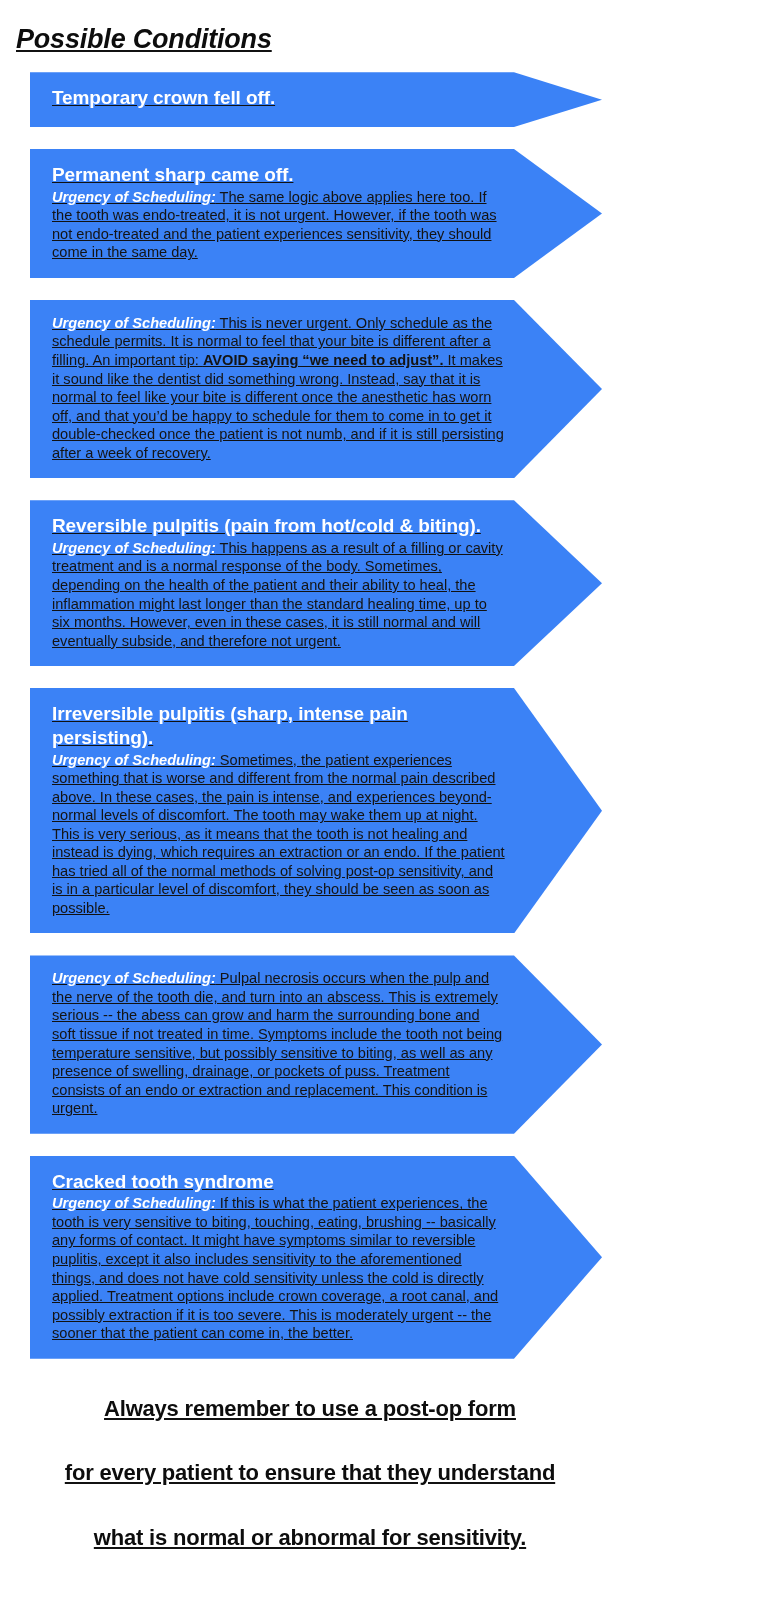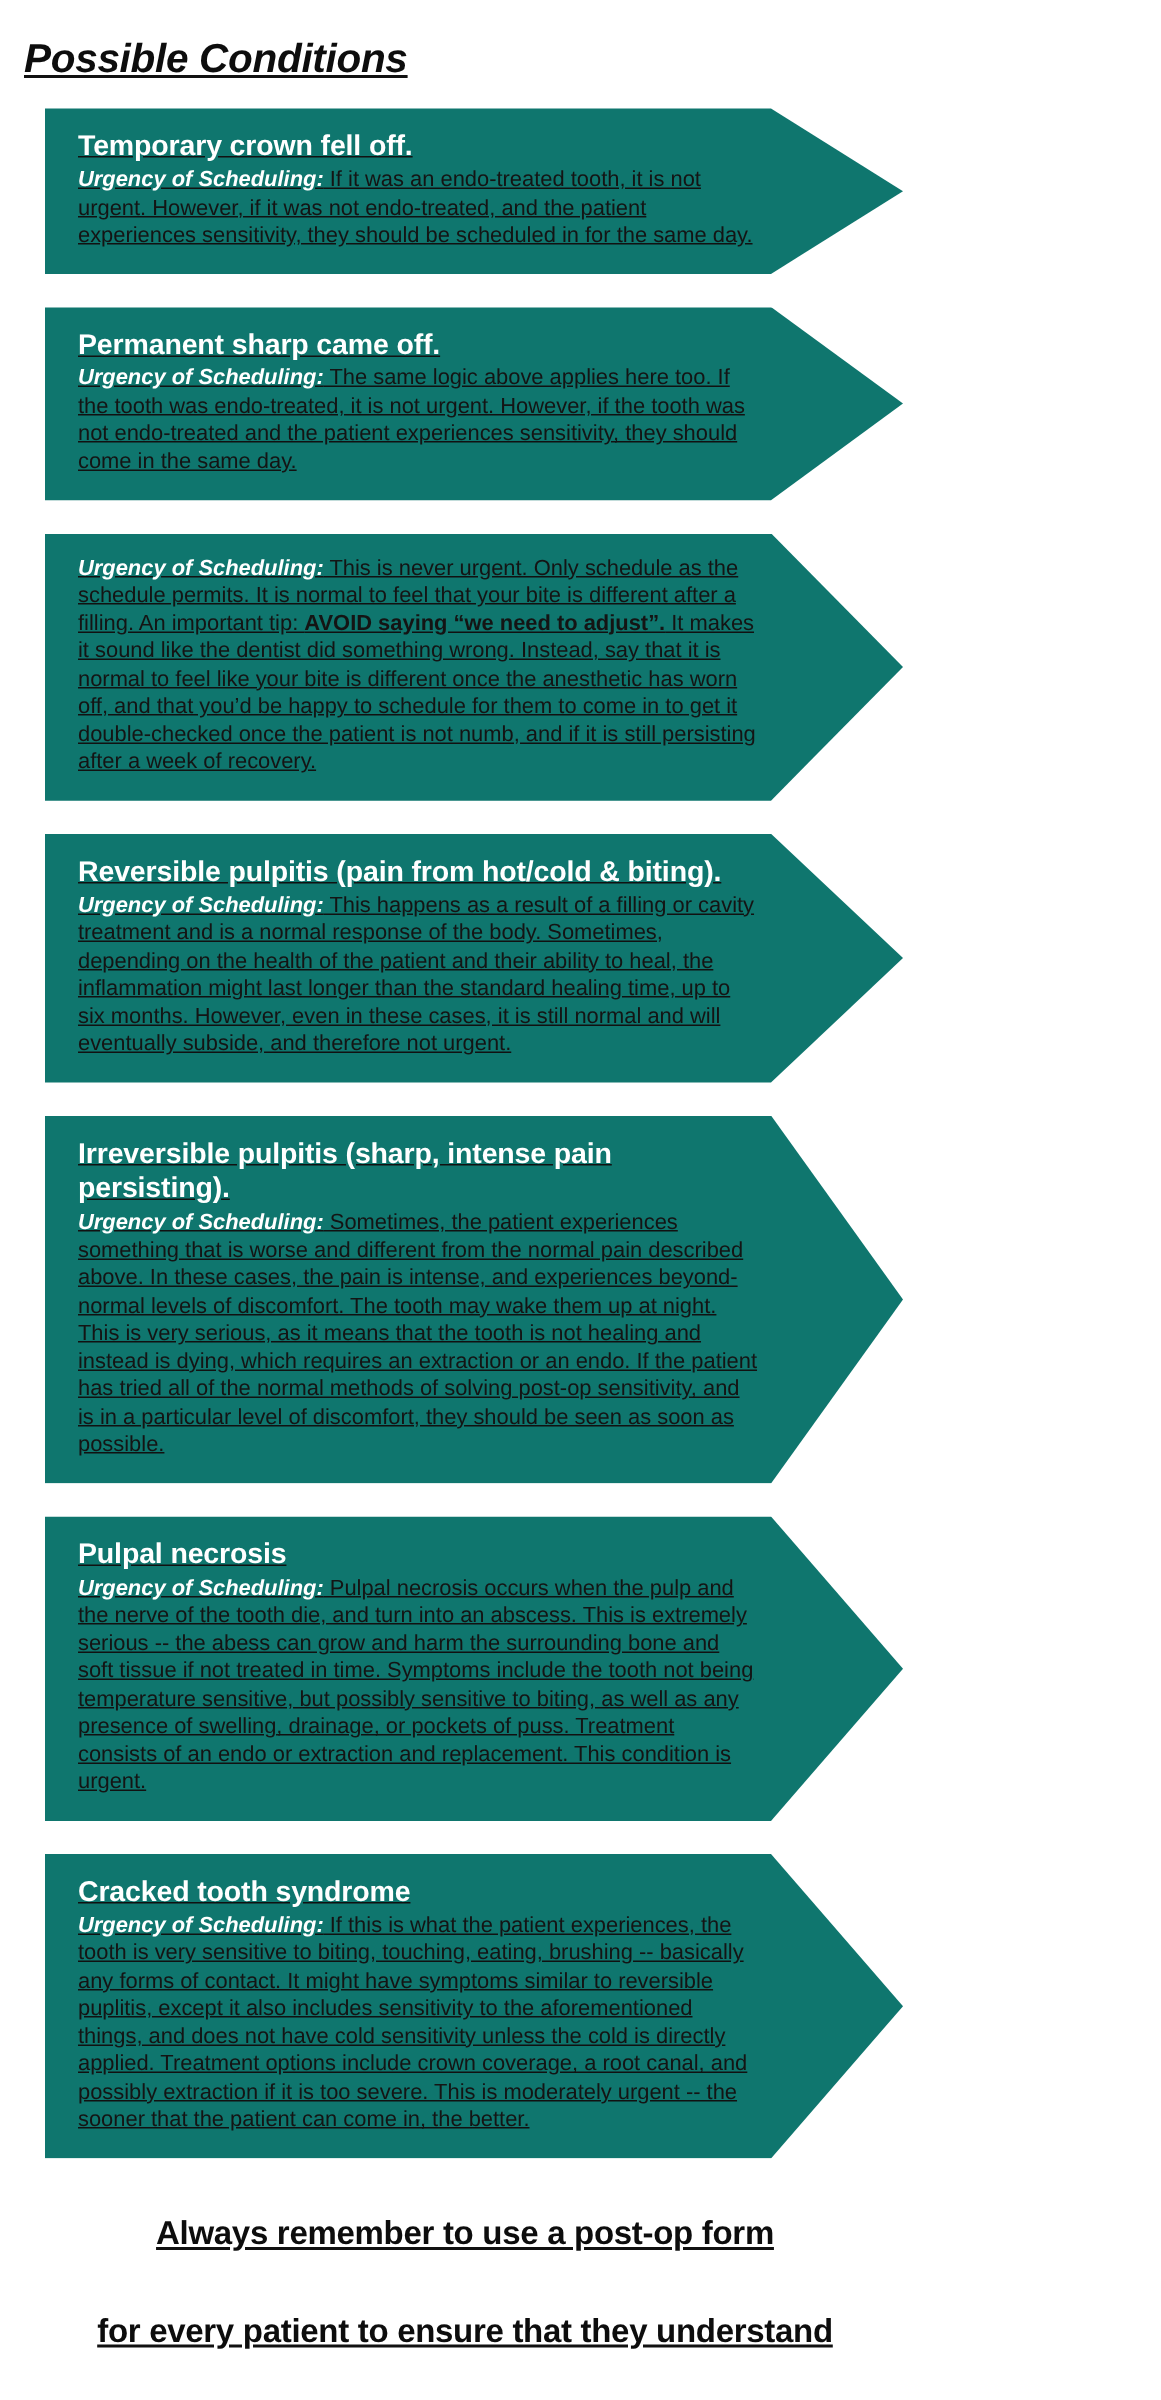--- a/index.html
+++ b/index.html
@@ -40,21 +40,21 @@
     flex-direction: column;
     gap: 22px;
   }
   .card-row {
     position: relative;
     padding-left: 30px;
     padding-right: 18px;
   }
   .arrow {
     position: relative;
-    background: #0f766e;
+    background: #3b82f6;
     color: #ffffff;
     box-sizing: border-box;
     padding: 14px 96px 16px 22px;
     -webkit-clip-path: polygon(0 0, calc(100% - 88px) 0, 100% 50%, calc(100% - 88px) 100%, 0 100%);
     clip-path: polygon(0 0, calc(100% - 88px) 0, 100% 50%, calc(100% - 88px) 100%, 0 100%);
   }
   .card-title {
     font-size: 19px;
     font-weight: bold;
     line-height: 1.25;
@@ -99,21 +99,20 @@
 
   <div class="title-block">
     <div class="title-line">Possible Conditions</div>
   </div>
 
   <div class="cards">
 
     <div class="card-row">
       <div class="arrow">
         <div class="card-title">Temporary crown fell off.</div>
-        <p class="card-body"><span class="urgency">Urgency of Scheduling:</span><span> If it was an endo-treated tooth, it is not urgent. However, if it was not endo-treated, and the patient experiences sensitivity, they should be scheduled in for the same day.</span></p>
       </div>
     </div>
 
     <div class="card-row">
       <div class="arrow">
         <div class="card-title">Permanent sharp came off.</div>
         <p class="card-body"><span class="urgency">Urgency of Scheduling:</span><span> The same logic above applies here too. If the tooth was endo-treated, it is not urgent. However, if the tooth was not endo-treated and the patient experiences sensitivity, they should come in the same day.</span></p>
       </div>
     </div>
 
@@ -132,21 +131,20 @@
 
     <div class="card-row">
       <div class="arrow">
         <div class="card-title">Irreversible pulpitis (sharp, intense pain persisting).</div>
         <p class="card-body"><span class="urgency">Urgency of Scheduling:</span><span> Sometimes, the patient experiences something that is worse and different from the normal pain described above. In these cases, the pain is intense, and experiences beyond-normal levels of discomfort. The tooth may wake them up at night. This is very serious, as it means that the tooth is not healing and instead is dying, which requires an extraction or an endo. If the patient has tried all of the normal methods of solving post-op sensitivity, and is in a particular level of discomfort, they should be seen as soon as possible.</span></p>
       </div>
     </div>
 
     <div class="card-row">
       <div class="arrow">
-        <div class="card-title">Pulpal necrosis</div>
         <p class="card-body"><span class="urgency">Urgency of Scheduling:</span><span> Pulpal necrosis occurs when the pulp and the nerve of the tooth die, and turn into an abscess. This is extremely serious -- the abess can grow and harm the surrounding bone and soft tissue if not treated in time. Symptoms include the tooth not being temperature sensitive, but possibly sensitive to biting, as well as any presence of swelling, drainage, or pockets of puss. Treatment consists of an endo or extraction and replacement. This condition is urgent.</span></p>
       </div>
     </div>
 
     <div class="card-row">
       <div class="arrow">
         <div class="card-title">Cracked tooth syndrome</div>
         <p class="card-body"><span class="urgency">Urgency of Scheduling:</span><span> If this is what the patient experiences, the tooth is very sensitive to biting, touching, eating, brushing -- basically any forms of contact. It might have symptoms similar to reversible puplitis, except it also includes sensitivity to the aforementioned things, and does not have cold sensitivity unless the cold is directly applied. Treatment options include crown coverage, a root canal, and possibly extraction if it is too severe. This is moderately urgent -- the sooner that the patient can come in, the better.</span></p>
       </div>
     </div>

